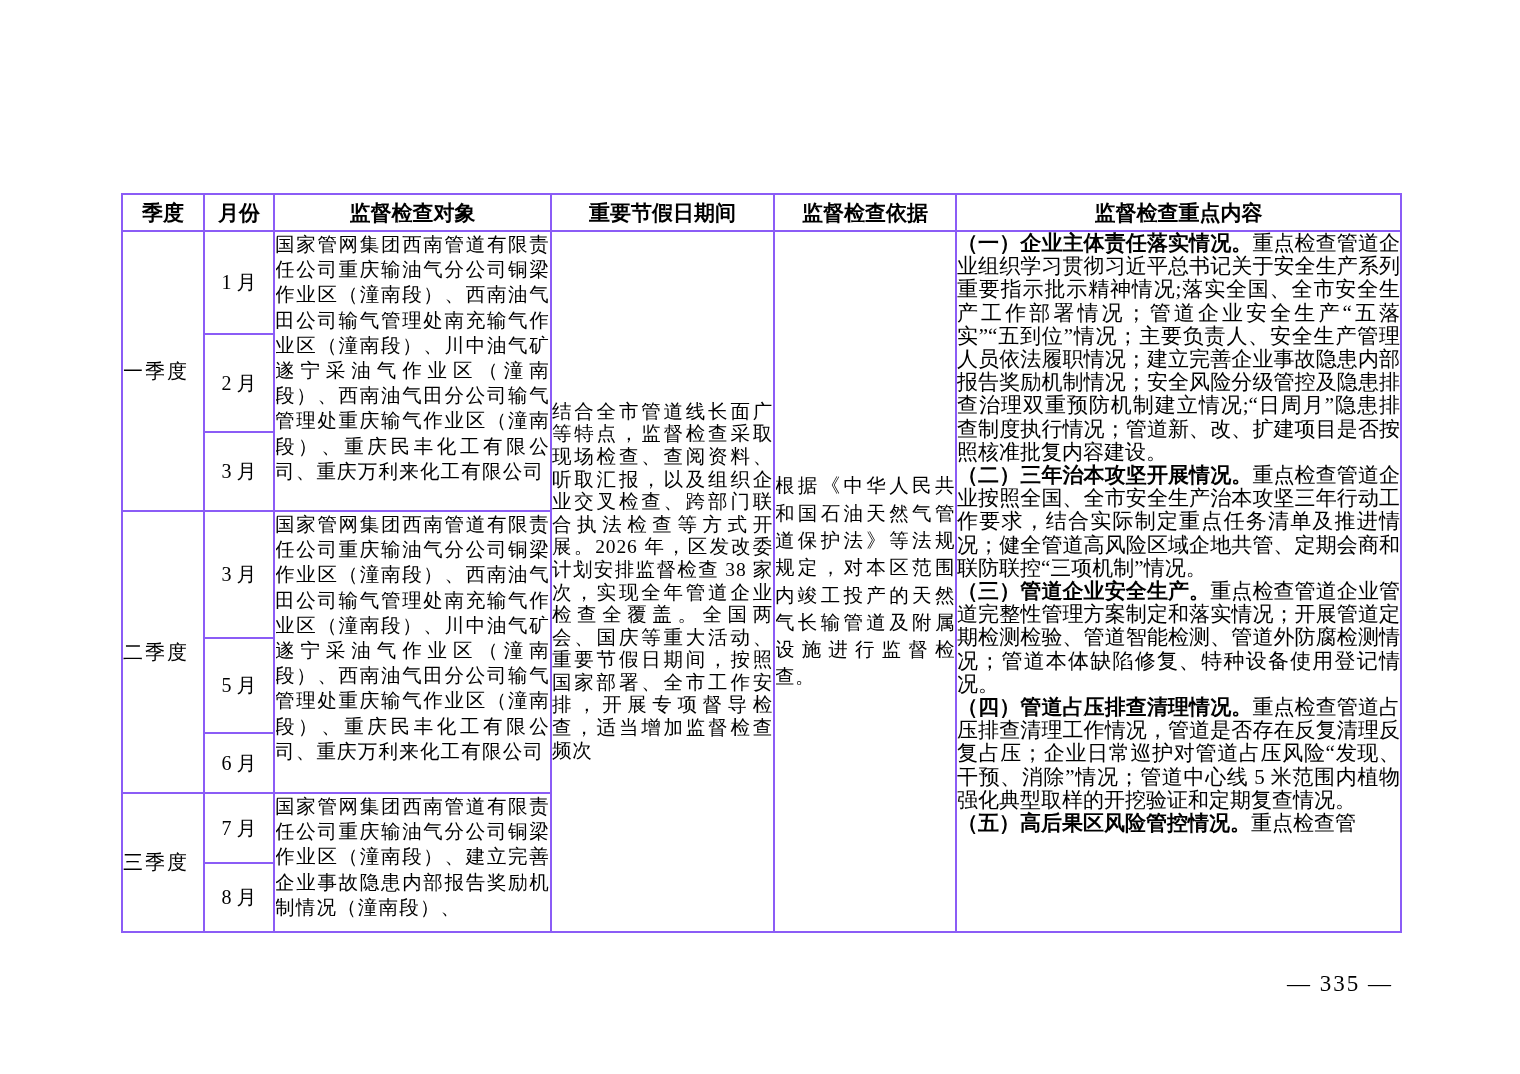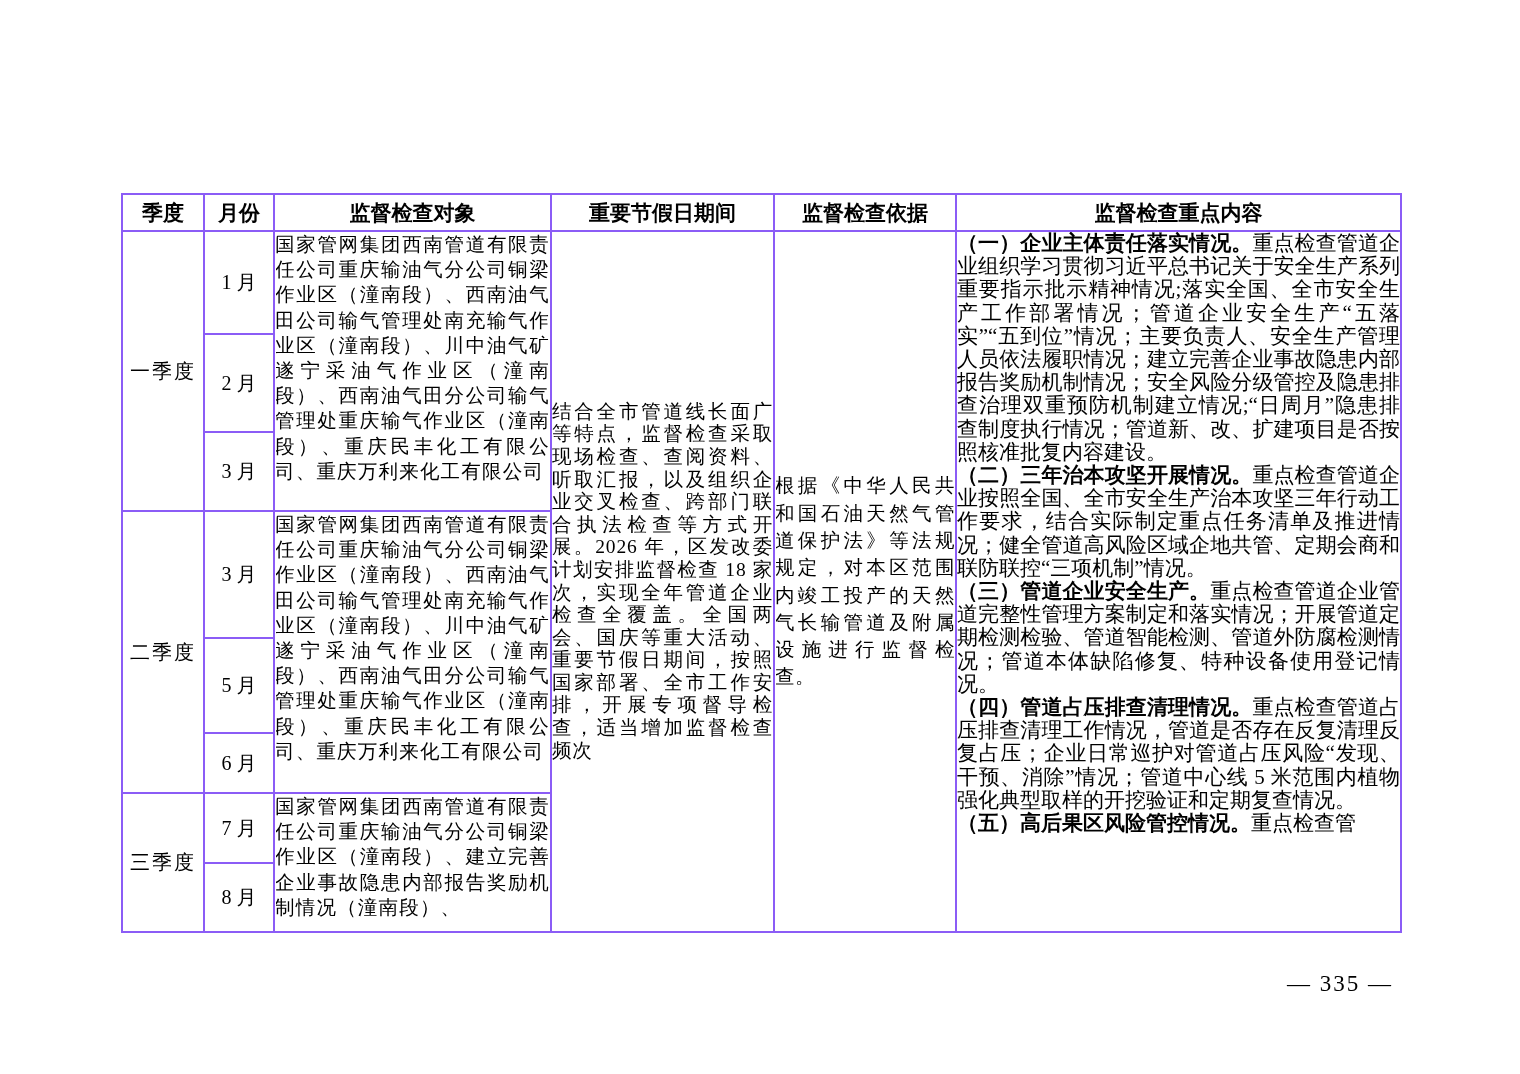--- a/index.html
+++ b/index.html
@@ -7,21 +7,21 @@
         font-family:"Liberation Serif","DejaVu Serif",serif;overflow:hidden;}
   .title{position:absolute;top:137px;left:0;width:100%;text-align:center;margin:0;
          font-size:31px;font-weight:bold;letter-spacing:1px;}
   .plan-table{position:absolute;top:193px;left:121px;width:1279px;
               border-collapse:collapse;table-layout:fixed;}
   .plan-table th,.plan-table td{border:2px solid #8b5cf6;padding:0;overflow:hidden;}
   .plan-table th{font-size:21px;font-weight:bold;text-align:center;vertical-align:middle;}
   .hrow{height:37px;}
   .rh1{height:103px}.rh2{height:98px}.rh3{height:79px}.rh4{height:127px}
   .rh5{height:95px}.rh6{height:60px}.rh7{height:70px}.rh8{height:69px}
-  .quarter{text-align:center;vertical-align:middle;font-size:20px;letter-spacing:2px;}
+  .quarter{vertical-align:middle;font-size:20px;letter-spacing:2px;}
   .month{text-align:center;vertical-align:middle;font-size:20px;}
   .target{vertical-align:top;text-align:justify;text-justify:inter-ideograph;
           font-size:19.5px;line-height:25.2px;padding:3px 7px 3px 10px;letter-spacing:1.2px;border-radius:8px;}
   .method{vertical-align:middle;text-align:justify;text-justify:inter-ideograph;
           font-size:19.5px;line-height:22.6px;padding:0 9px 0 11px;letter-spacing:0.8px;}
   .basis{vertical-align:middle;text-align:justify;text-justify:inter-ideograph;
          font-size:19.5px;line-height:27.3px;padding:0 9px 0 11px;letter-spacing:0.6px;border-radius:23px;}
   .content{vertical-align:top;text-align:justify;text-justify:inter-ideograph;
            font-size:21px;line-height:23.2px;padding:3px 10px 3px 13px;}
   .content p{margin:0;}
@@ -50,21 +50,21 @@
         <th>监督检查对象</th>
         <th>重要节假日期间</th>
         <th>监督检查依据</th>
         <th>监督检查重点内容</th>
       </tr>
 
       <tr class="rh1">
         <td class="quarter" rowspan="3">一季度</td>
         <td class="month">1 月</td>
         <td class="target" rowspan="3">国家管网集团西南管道有限责任公司重庆输油气分公司铜梁作业区（潼南段）、西南油气田公司输气管理处南充输气作业区（潼南段）、川中油气矿遂宁采油气作业区（潼南段）、西南油气田分公司输气管理处重庆输气作业区（潼南段）、重庆民丰化工有限公司、重庆万利来化工有限公司</td>
-        <td class="method" rowspan="8">结合全市管道线长面广等特点，监督检查采取现场检查、查阅资料、听取汇报，以及组织企业交叉检查、跨部门联合执法检查等方式开展。2026 年，区发改委计划安排监督检查 18 家次，实现全年管道企业检查全覆盖。全国两会、国庆等重大活动、重要节假日期间，按照国家部署、全市工作安排，开展专项督导检查，适当增加监督检查频次</td>
+        <td class="method" rowspan="8">结合全市管道线长面广等特点，监督检查采取现场检查、查阅资料、听取汇报，以及组织企业交叉检查、跨部门联合执法检查等方式开展。2026 年，区发改委计划安排监督检查 38 家次，实现全年管道企业检查全覆盖。全国两会、国庆等重大活动、重要节假日期间，按照国家部署、全市工作安排，开展专项督导检查，适当增加监督检查频次</td>
         <td class="basis" rowspan="8">根据《中华人民共和国石油天然气管道保护法》等法规规定，对本区范围内竣工投产的天然气长输管道及附属设施进行监督检查。</td>
         <td class="content" rowspan="8">
           <p><b>（一）企业主体责任落实情况。</b><span>重点检查管道企业组织学习贯彻习近平总书记关于安全生产系列重要指示批示精神情况;落实全国、全市安全生产工作部署情况；管道企业安全生产“五落实”“五到位”情况；主要负责人、安全生产管理人员依法履职情况；建立完善企业事故隐患内部报告奖励机制情况；安全风险分级管控及隐患排查治理双重预防机制建立情况;“日周月”隐患排查制度执行情况；管道新、改、扩建项目是否按照核准批复内容建设。</span></p>
           <p><b>（二）三年治本攻坚开展情况。</b><span>重点检查管道企业按照全国、全市安全生产治本攻坚三年行动工作要求，结合实际制定重点任务清单及推进情况；健全管道高风险区域企地共管、定期会商和联防联控“三项机制”情况。</span></p>
           <p><b>（三）管道企业安全生产。</b><span>重点检查管道企业管道完整性管理方案制定和落实情况；开展管道定期检测检验、管道智能检测、管道外防腐检测情况；管道本体缺陷修复、特种设备使用登记情况。</span></p>
           <p><b>（四）管道占压排查清理情况。</b><span>重点检查管道占压排查清理工作情况，管道是否存在反复清理反复占压；企业日常巡护对管道占压风险“发现、干预、消除”情况；管道中心线 5 米范围内植物强化典型取样的开挖验证和定期复查情况。</span></p>
           <p><b>（五）高后果区风险管控情况。</b><span>重点检查管</span></p>
         </td>
       </tr>
       <tr class="rh2">

